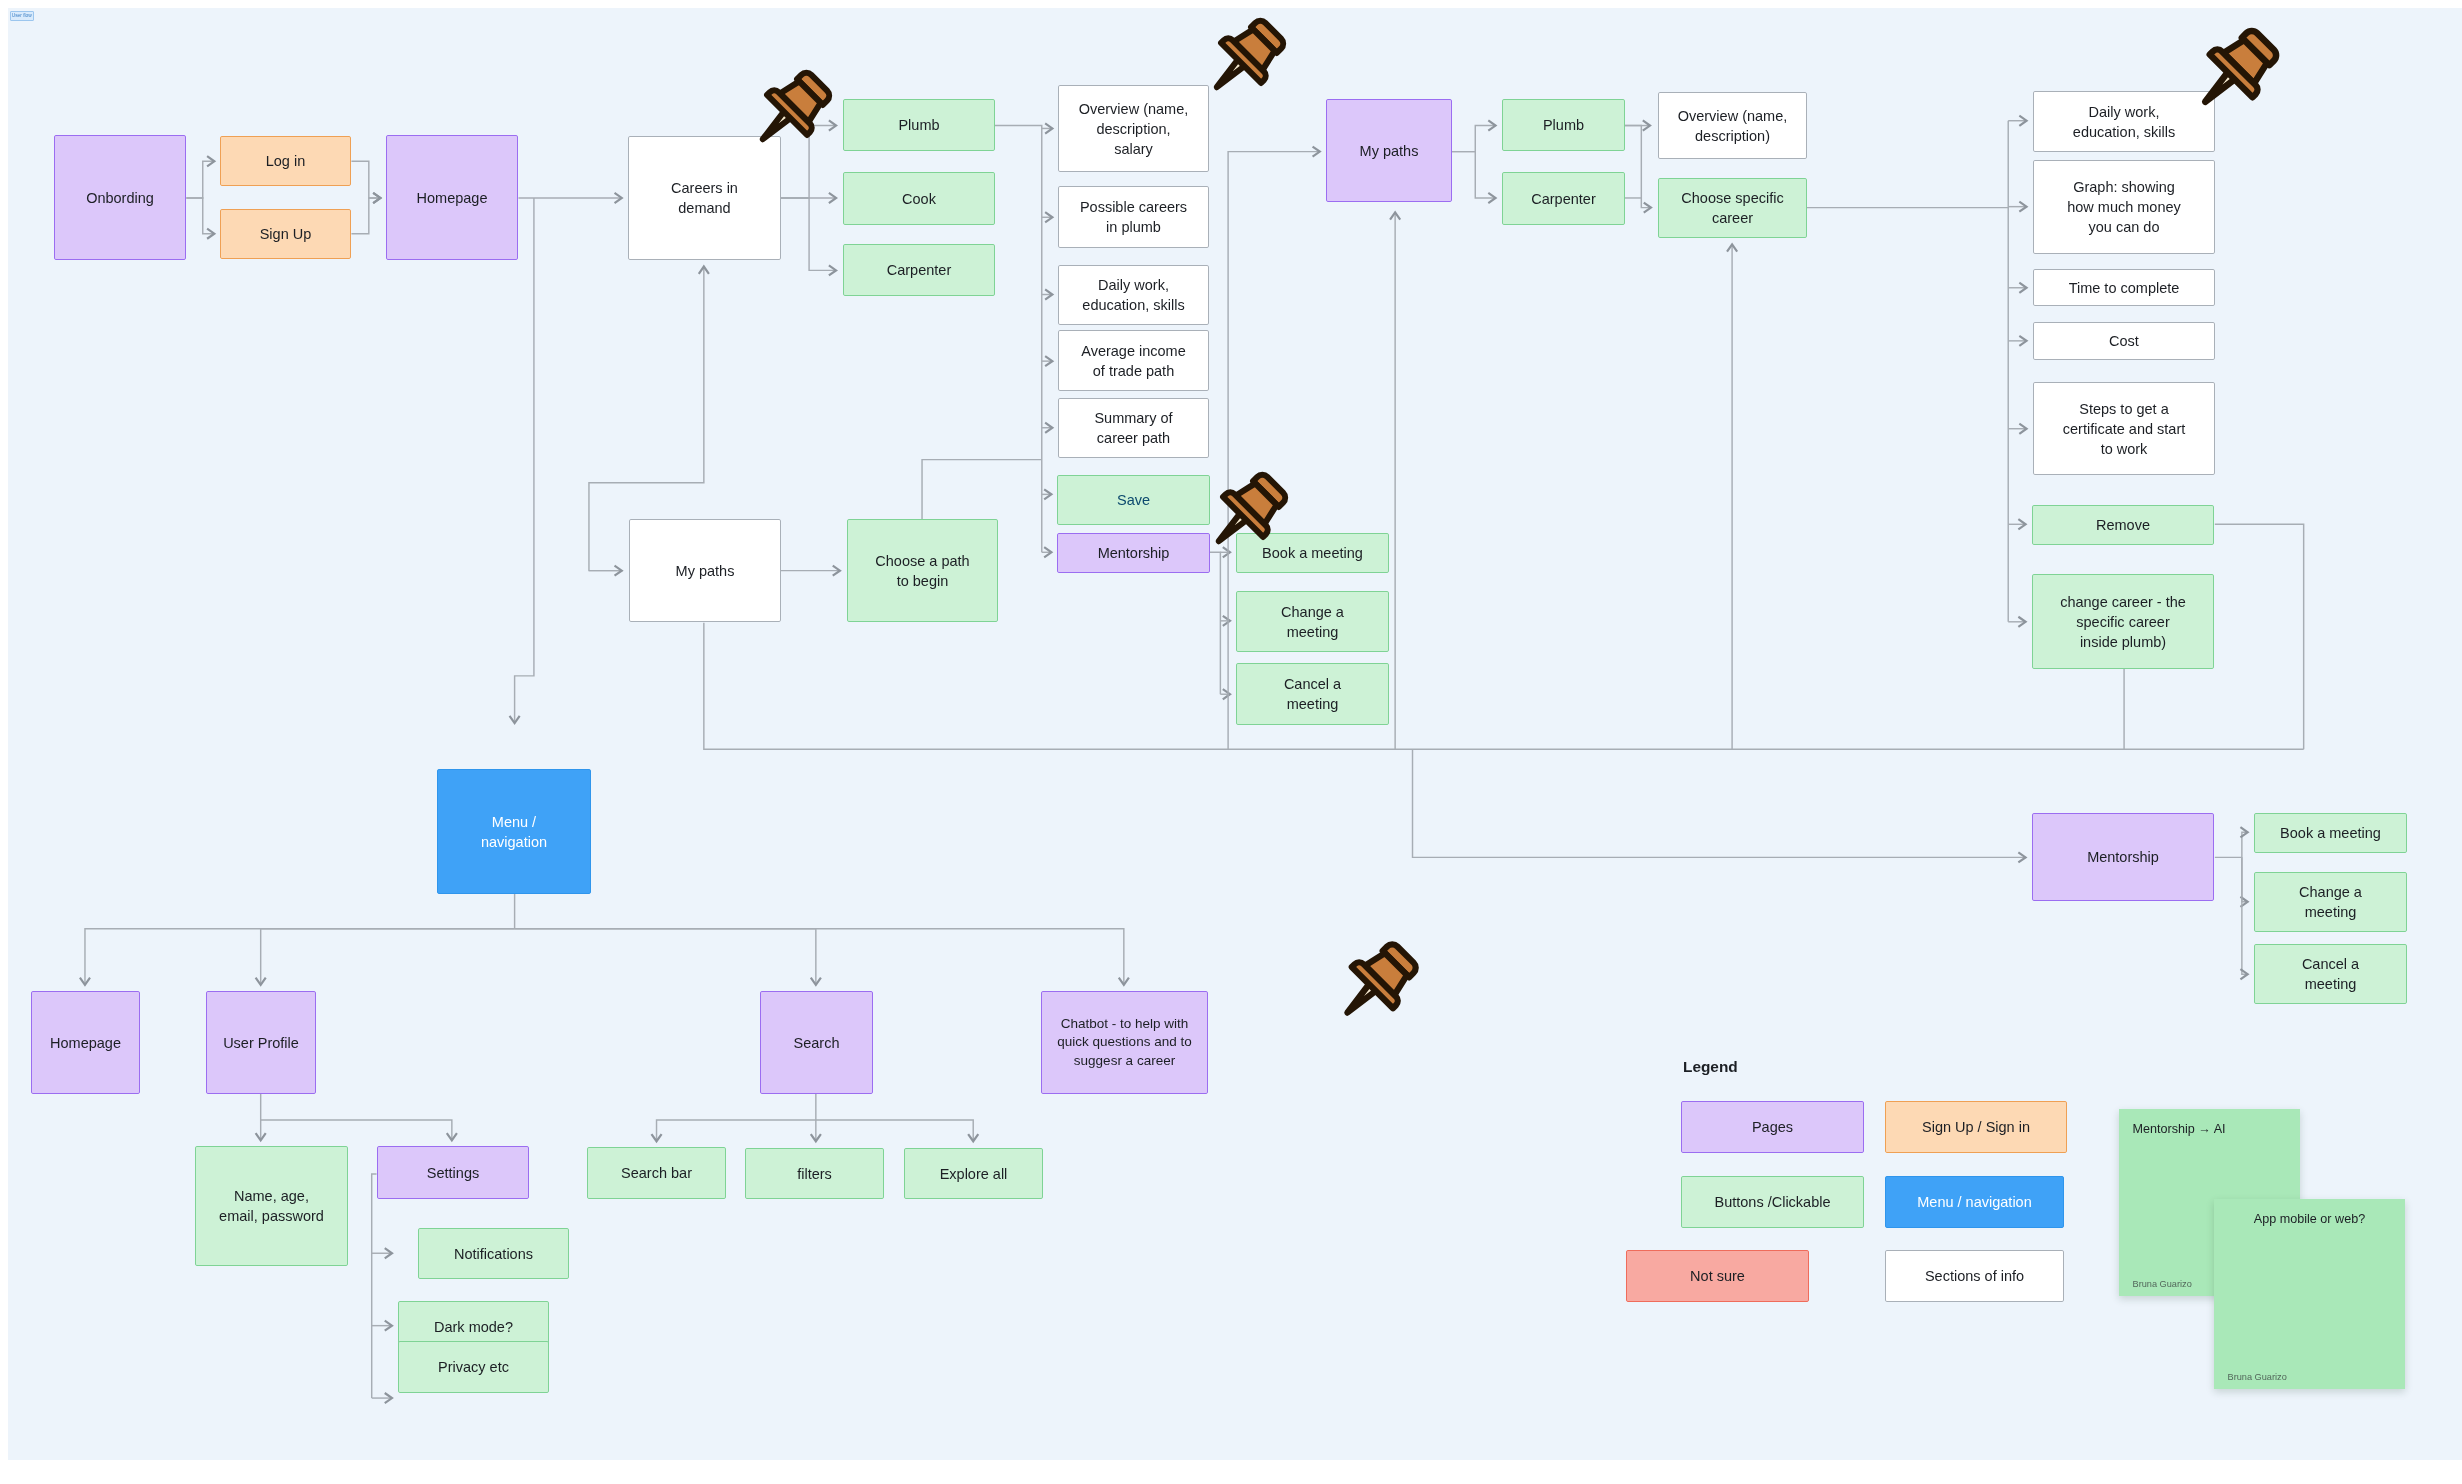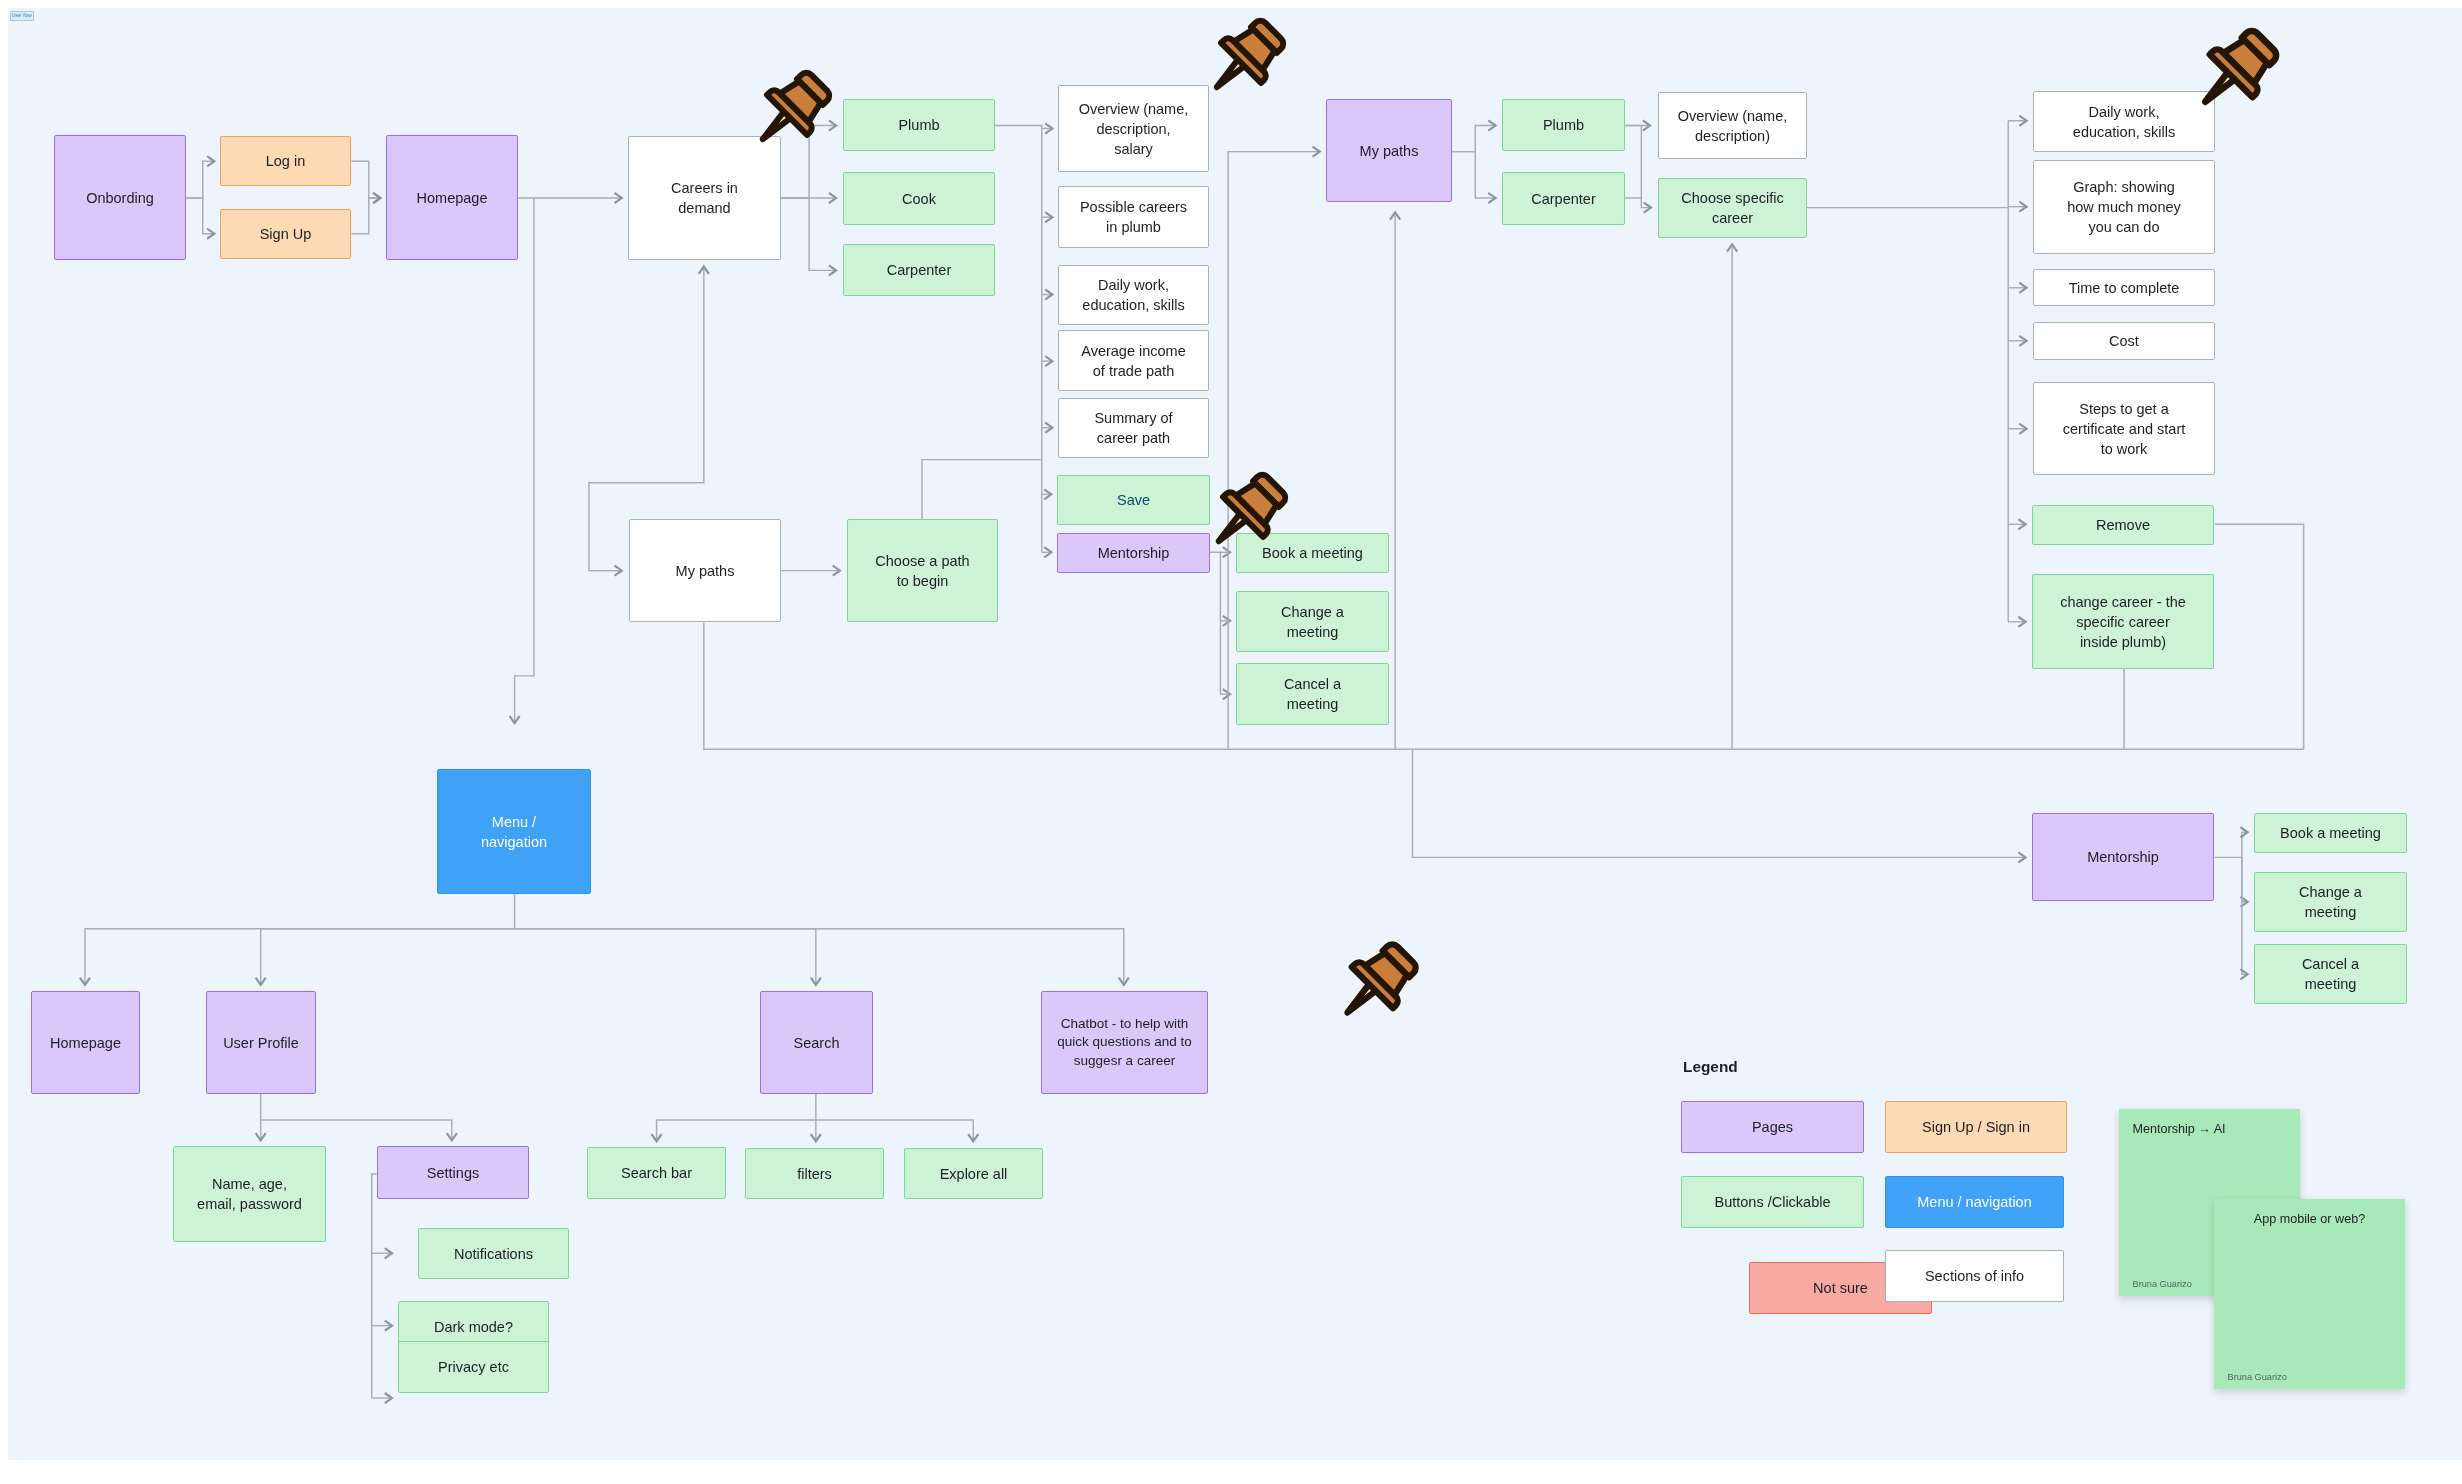--- a/index.html
+++ b/index.html
@@ -162,34 +162,34 @@
     <div class="node" style="left: 847px; top: 519px; width: 151px; height: 103px; background: rgb(205, 242, 214); border-color: rgb(127, 211, 149); color: rgb(28, 31, 36);">Choose a path
 to begin</div>
     <div class="node" style="left: 437px; top: 729px; width: 154px; height: 125px; background: rgb(63, 162, 247); border-color: rgb(47, 149, 236); color: rgb(255, 255, 255); margin-top: 40px;">Menu /
 navigation</div>
     <div class="node" style="left: 31px; top: 991px; width: 109px; height: 103px; background: rgb(220, 199, 250); border-color: rgb(155, 109, 241); color: rgb(28, 31, 36);">Homepage</div>
     <div class="node" style="left: 206px; top: 991px; width: 110px; height: 103px; background: rgb(220, 199, 250); border-color: rgb(155, 109, 241); color: rgb(28, 31, 36);">User Profile</div>
     <div class="node" style="left: 760px; top: 991px; width: 113px; height: 103px; background: rgb(220, 199, 250); border-color: rgb(155, 109, 241); color: rgb(28, 31, 36);">Search</div>
     <div class="node" style="left: 1041px; top: 991px; width: 167px; height: 103px; background: rgb(220, 199, 250); border-color: rgb(155, 109, 241); color: rgb(28, 31, 36); font-size: 13.5px;">Chatbot - to help with
 quick questions and to
 suggesr a career</div>
-    <div class="node" style="left: 173px; top: 1146px; width: 153px; height: 96px; background: rgb(205, 242, 214); border-color: rgb(127, 211, 149); color: rgb(28, 31, 36);">Name, age,
+    <div class="node" style="left: 195px; top: 1146px; width: 153px; height: 120px; background: rgb(205, 242, 214); border-color: rgb(127, 211, 149); color: rgb(28, 31, 36);">Name, age,
 email, password</div>
     <div class="node" style="left: 377px; top: 1146px; width: 152px; height: 53px; background: rgb(220, 199, 250); border-color: rgb(155, 109, 241); color: rgb(28, 31, 36);">Settings</div>
     <div class="node" style="left: 398px; top: 1228px; width: 151px; height: 51px; background: rgb(205, 242, 214); border-color: rgb(127, 211, 149); color: rgb(28, 31, 36); margin-left: 20px;">Notifications</div>
     <div class="node" style="left: 398px; top: 1301px; width: 151px; height: 51px; background: rgb(205, 242, 214); border-color: rgb(127, 211, 149); color: rgb(28, 31, 36);">Dark mode?</div>
     <div class="node" style="left: 398px; top: 1341px; width: 151px; height: 52px; background: rgb(205, 242, 214); border-color: rgb(127, 211, 149); color: rgb(28, 31, 36);">Privacy etc</div>
     <div class="node" style="left: 587px; top: 1147px; width: 139px; height: 52px; background: rgb(205, 242, 214); border-color: rgb(127, 211, 149); color: rgb(28, 31, 36);">Search bar</div>
     <div class="node" style="left: 745px; top: 1148px; width: 139px; height: 51px; background: rgb(205, 242, 214); border-color: rgb(127, 211, 149); color: rgb(28, 31, 36);">filters</div>
     <div class="node" style="left: 904px; top: 1148px; width: 139px; height: 51px; background: rgb(205, 242, 214); border-color: rgb(127, 211, 149); color: rgb(28, 31, 36);">Explore all</div>
     <div class="node" style="left: 1681px; top: 1101px; width: 183px; height: 52px; background: rgb(220, 199, 250); border-color: rgb(155, 109, 241); color: rgb(28, 31, 36);">Pages</div>
     <div class="node" style="left: 1885px; top: 1101px; width: 182px; height: 52px; background: rgb(253, 217, 180); border-color: rgb(239, 160, 84); color: rgb(28, 31, 36);">Sign Up / Sign in</div>
     <div class="node" style="left: 1681px; top: 1176px; width: 183px; height: 52px; background: rgb(205, 242, 214); border-color: rgb(127, 211, 149); color: rgb(28, 31, 36);">Buttons /Clickable</div>
     <div class="node" style="left: 1885px; top: 1176px; width: 179px; height: 52px; background: rgb(63, 162, 247); border-color: rgb(47, 149, 236); color: rgb(255, 255, 255);">Menu / navigation</div>
-    <div class="node" style="left: 1749px; top: 1250px; width: 183px; height: 52px; background: rgb(248, 169, 161); border-color: rgb(239, 108, 91); color: rgb(28, 31, 36); margin-top: 12px;">Not sure</div>
+    <div class="node" style="left: 1626px; top: 1250px; width: 183px; height: 52px; background: rgb(248, 169, 161); border-color: rgb(239, 108, 91); color: rgb(28, 31, 36);">Not sure</div>
     <div class="node" style="left: 1885px; top: 1250px; width: 179px; height: 52px; background: rgb(255, 255, 255); border-color: rgb(169, 176, 184); color: rgb(28, 31, 36);">Sections of info</div>
     <div class="sticky" style="left: 2119px; top: 1109px; width: 181px; height: 187px; background: rgb(169, 232, 184);">
       <span class="s-label">Mentorship → AI</span>
       <span class="s-author">Bruna Guarizo</span>
     </div>
     <div class="sticky center" style="left: 2214px; top: 1199px; width: 191px; height: 190px; background: rgb(169, 232, 184);">
       <span class="s-label">App mobile or web?</span>
       <span class="s-author">Bruna Guarizo</span>
     </div>
     <svg class="pin" viewBox="0 0 100 100" style="left:743px;top:58px;width:101px;height:101px">

